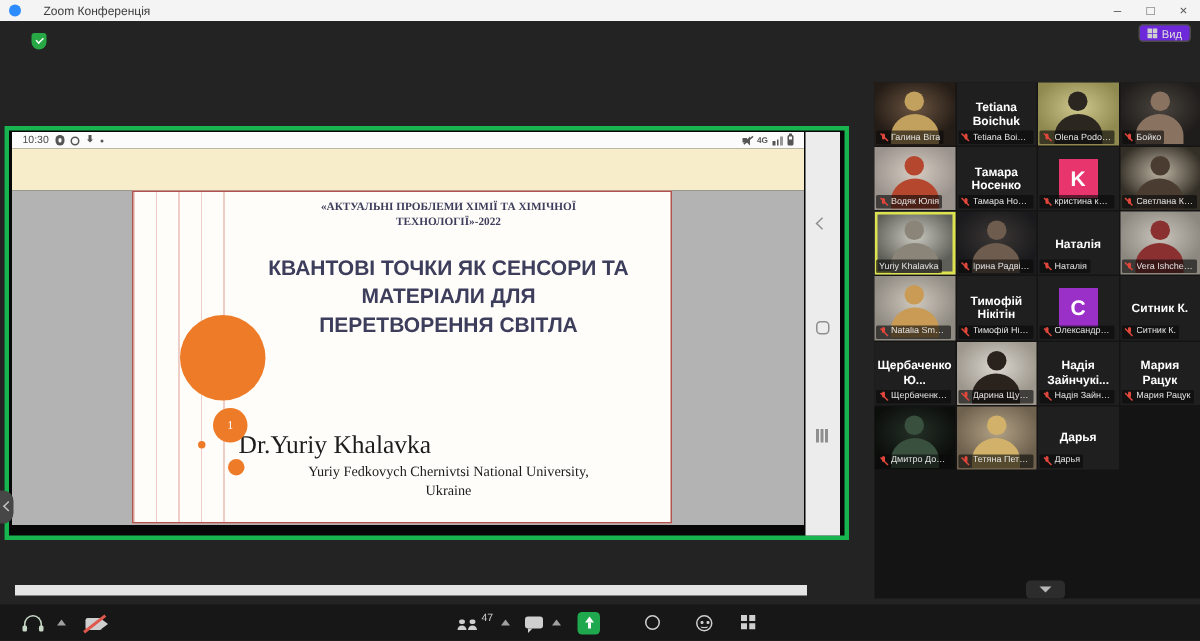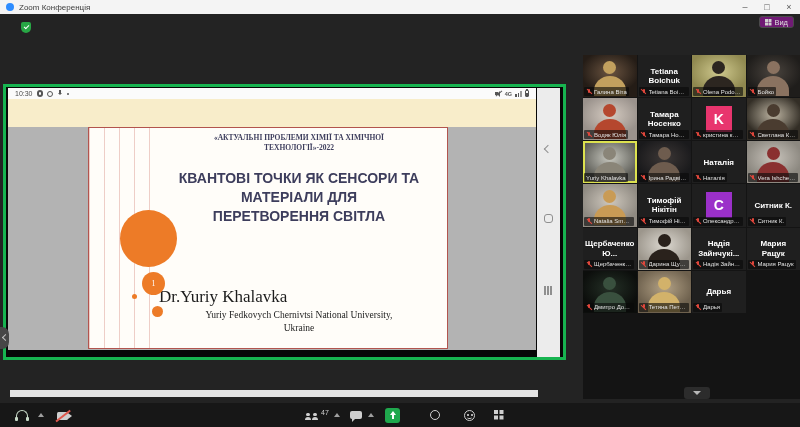--- a/index.html
+++ b/index.html
@@ -2,28 +2,28 @@
 <html style="--accent: #ED7B27; --slide-border: #B2544E; --title-color: #3D3D5C; --share-green: #17b450; --active-border: #DDE24F;"><head>
 <meta charset="utf-8">
 <style>
   * { margin:0; padding:0; box-sizing:border-box; }
   html,body { width:800px; height:427px; background:#232323; font-family:"Liberation Sans",sans-serif; overflow:hidden; }
   #app { position:relative; width:800px; height:427px; background:#232323; }
 
   
   .titlebar { position:absolute; left:0; top:0; width:800px; height:14px; background:#f4f4f4; display:flex; align-items:center; z-index:5; }
   .zoom-dot { width:8px; height:8px; border-radius:50%; background:#2d8cff; margin-left:6px; }
-  .tb-title { font-size:8px; color:#3c3c3c; margin-left:5px; }
+  .tb-title { font-size:8px; color:#3c3c3c; margin-left:15px; }
   .win-controls { margin-left:auto; display:flex; }
   .win-controls span { width:22px; text-align:center; font-size:9px; color:#5a5a5a; line-height:13px; cursor:default; }
 
   
   .shield { position:absolute; left:21px; top:22px; width:10px; height:11px; background:#28a745; border-radius:2px 2px 5px 5px; z-index:4; }
   .shield::after { content:''; position:absolute; left:2.5px; top:2.5px; width:4px; height:2px; border-left:1.5px solid #fff; border-bottom:1.5px solid #fff; transform:rotate(-45deg); }
-  .view-btn { position:absolute; right:6px; top:16px; height:12px; padding:0 5px; background:#701a75; border:1px solid #4a4a4a; border-radius:3px; display:flex; align-items:center; gap:3px; z-index:4; }
+  .view-btn { position:absolute; right:6px; top:16px; height:12px; padding:0 5px; background:#6d28d9; border:1px solid #4a4a4a; border-radius:3px; display:flex; align-items:center; gap:3px; z-index:4; }
   .view-grid { width:6px; height:6px; position:relative; }
   .view-grid::before { content:''; position:absolute; width:2.5px; height:2.5px; background:#cfcfcf; box-shadow:3.5px 0 #cfcfcf, 0 3.5px #cfcfcf, 3.5px 3.5px #cfcfcf; }
   .view-label { font-size:7.5px; color:#dedede; }
 
   
   .share { position:absolute; left:3px; top:84px; width:563px; height:276px; border:3px solid var(--share-green,#17b450); background:#070707; }
   .phone { position:absolute; left:0; top:0; width:557px; height:270px; }
   .p-status { position:absolute; left:2px; top:1px; width:528px; height:11px; background:#fbfbfb; display:flex; align-items:center; padding:0 7px; gap:4px; }
   .p-time { font-size:7px; color:#4a4a4a; }
   .st-circle { width:6px; height:6px; border-radius:50%; border:1.2px solid #555; }

